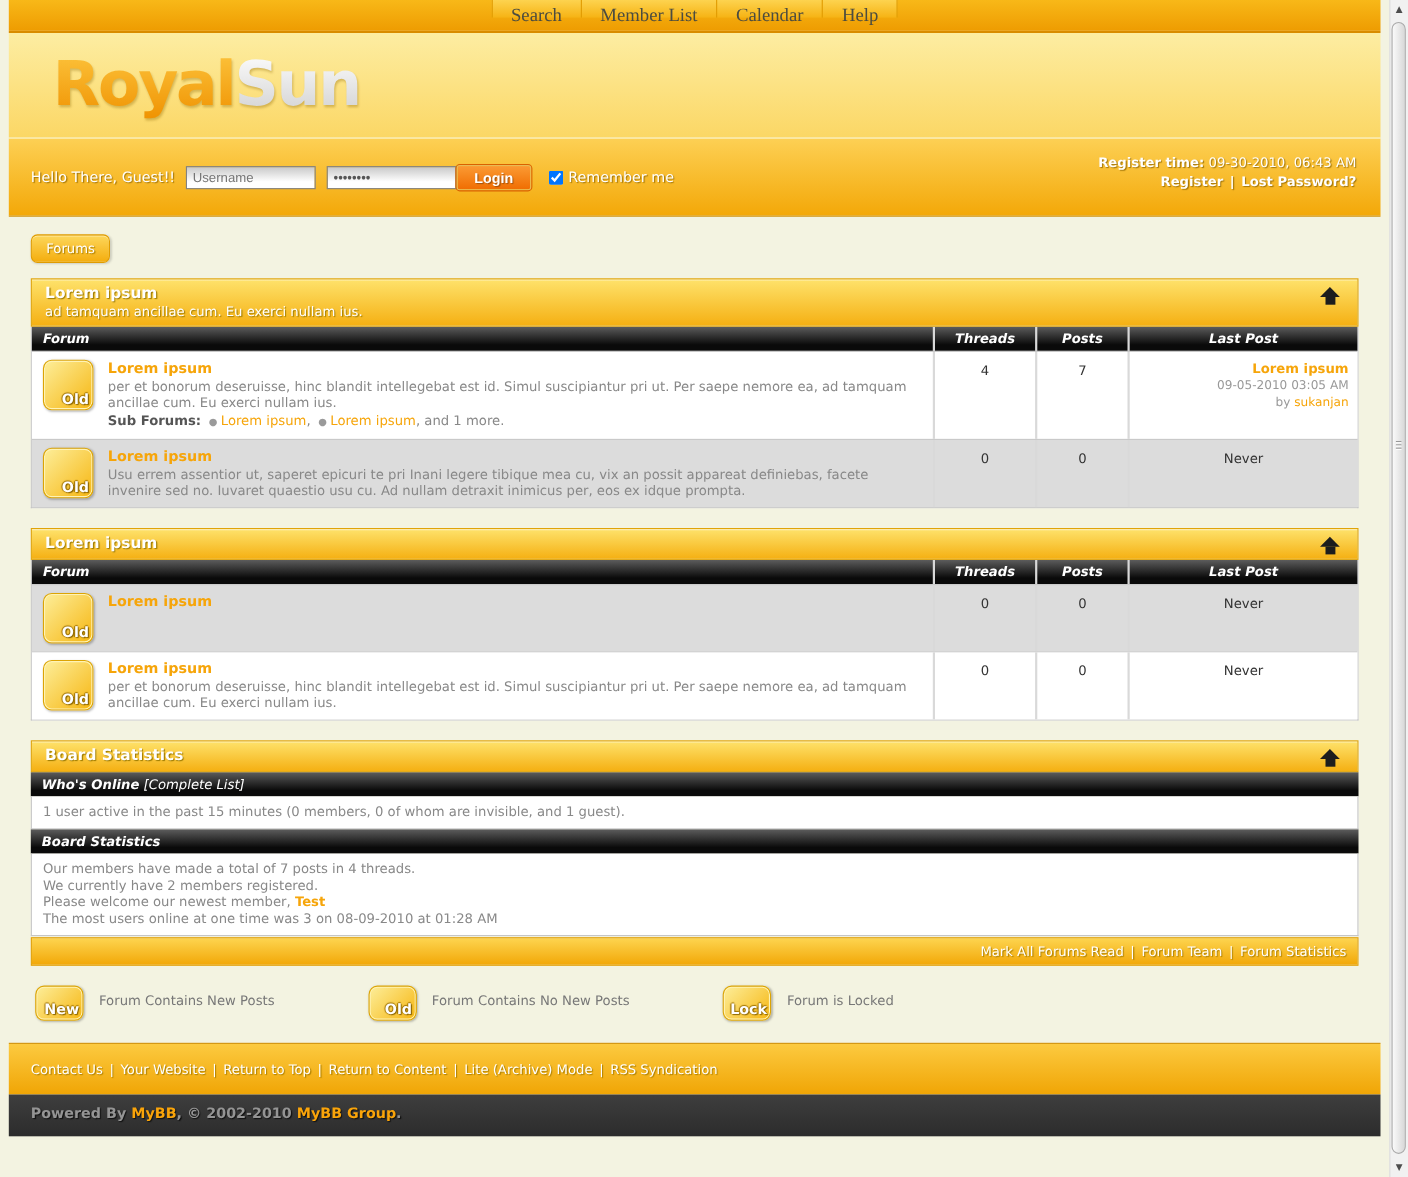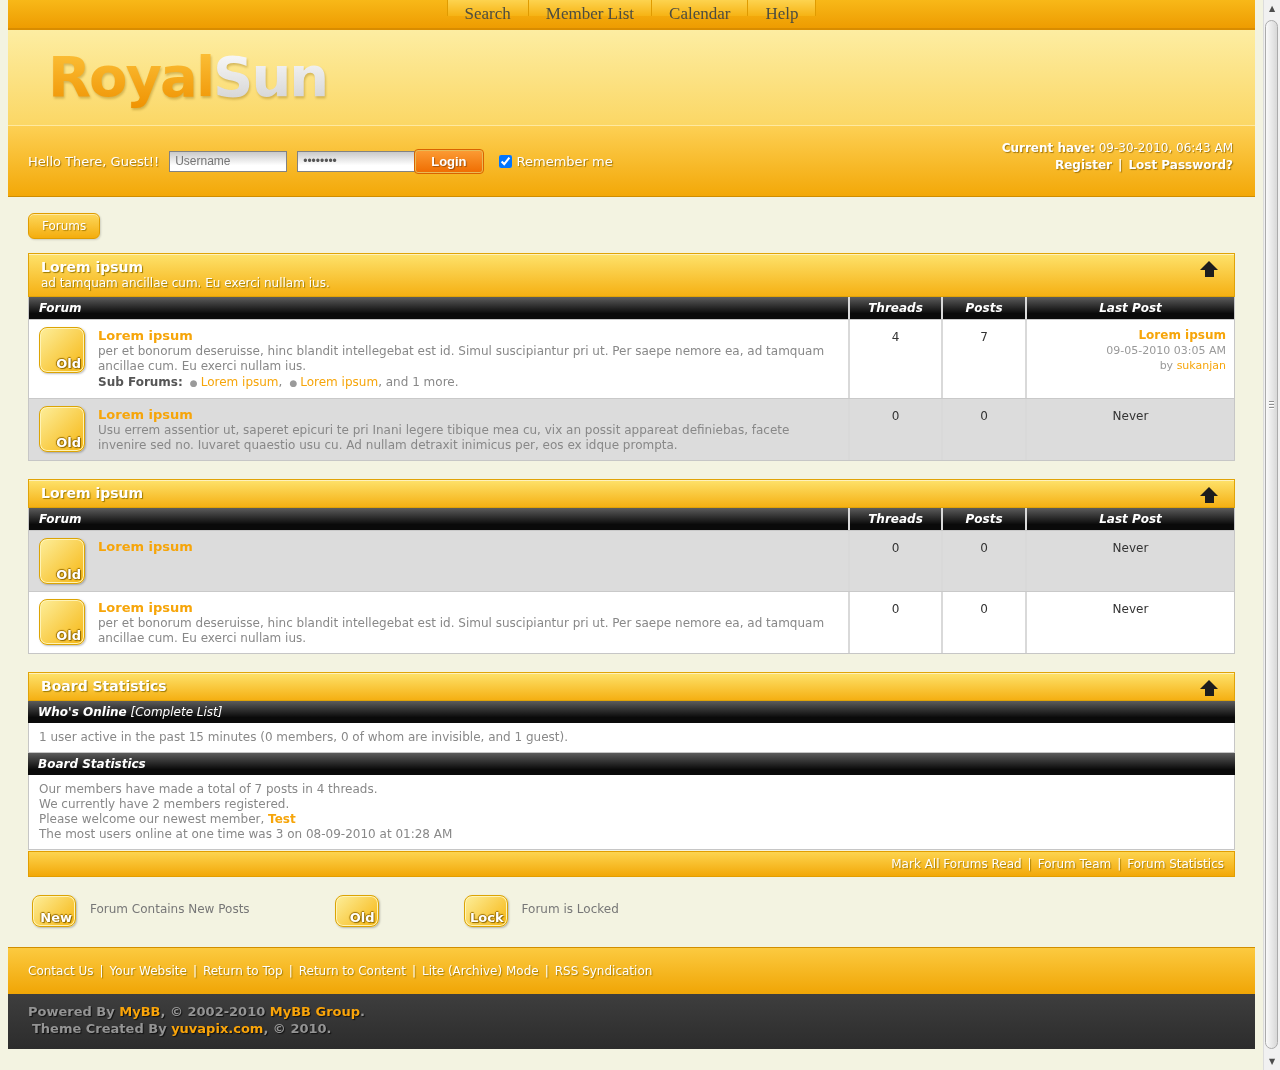--- a/index.html
+++ b/index.html
@@ -143,21 +143,21 @@
   <div class="loginbar">
     <span class="shadowed">Hello There, Guest!!</span>
     <input type="text" placeholder="Username" style="">
     <input type="password" value="••••••••" style="">
     <button class="login-btn">Login</button>
     <span class="remember">
       <input type="checkbox" checked="" style="">
       <span class="shadowed">Remember me</span>
     </span>
     <div class="login-right">
-      <div class="shadowed"><b>Current have:</b><span> 09-30-2010, 06:43 AM</span></div>
+      <div class="shadowed"><b>Register time:</b><span> 09-30-2010, 06:43 AM</span></div>
       <div class="shadowed links">
         <span>Register</span><span class="pipe">|</span><span>Lost Password?</span>
       </div>
     </div>
   </div>
 
   <div class="main">
 
     <span class="forums-btn">Forums</span>
 
@@ -294,38 +294,38 @@
       <div class="litem">
         <div class="ficon">
             <span>New</span>
           </div>
         <div class="llabel">Forum Contains New Posts</div>
       </div>
       <div class="litem">
         <div class="ficon">
             <span>Old</span>
           </div>
+        <div class="llabel">Forum Contains No New Posts</div>
       </div>
       <div class="litem">
         <div class="ficon">
             <span>Lock</span>
           </div>
         <div class="llabel">Forum is Locked</div>
       </div>
     </div>
 
   </div>
 
   <div class="footer-links">
     <span class="lnk">Contact Us</span><span class="pipe">|</span><span class="lnk">Your Website</span><span class="pipe">|</span><span class="lnk">Return to Top</span><span class="pipe">|</span><span class="lnk">Return to Content</span><span class="pipe">|</span><span class="lnk">Lite (Archive) Mode</span><span class="pipe">|</span><span class="lnk">RSS Syndication</span>
   </div>
 
   <div class="footer-dark">
     <div><span>Powered By </span><span class="orange">MyBB</span><span>, © 2002-2010 </span><span class="orange">MyBB Group</span><span>.</span></div>
-    <div class="line2"><span>Theme Created By </span><span class="orange">yuvapix.com</span><span>, © 2010.</span></div>
   </div>
 
 </div>
 
 <div class="scrollbar">
   <div class="sb-btn">▲</div>
   <div class="sb-thumb">
     <div class="sb-grip">
         <div></div>
         <div></div>

